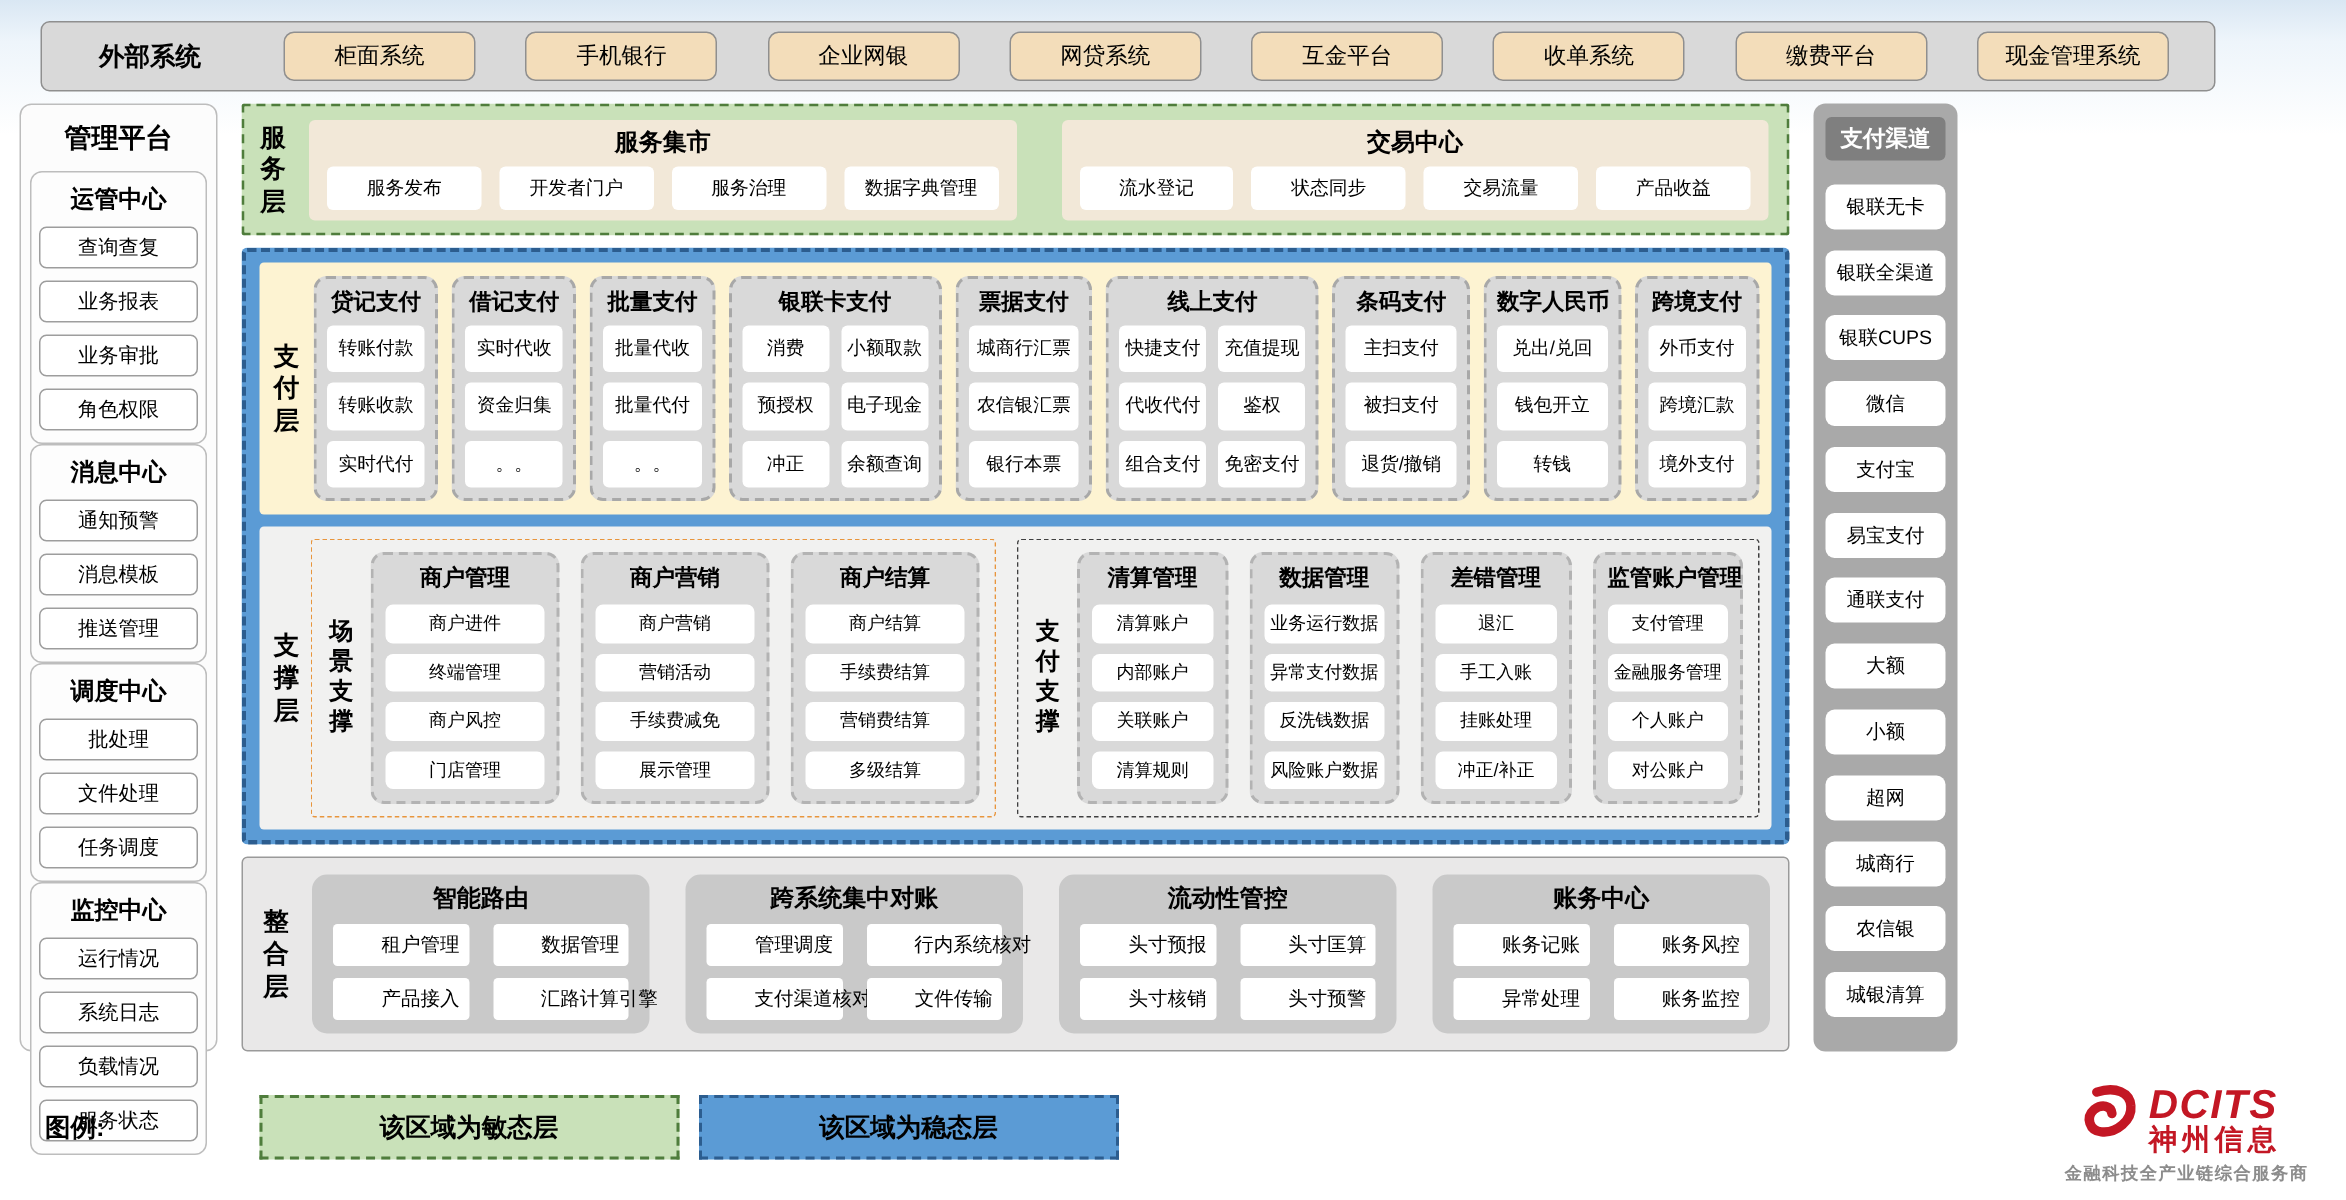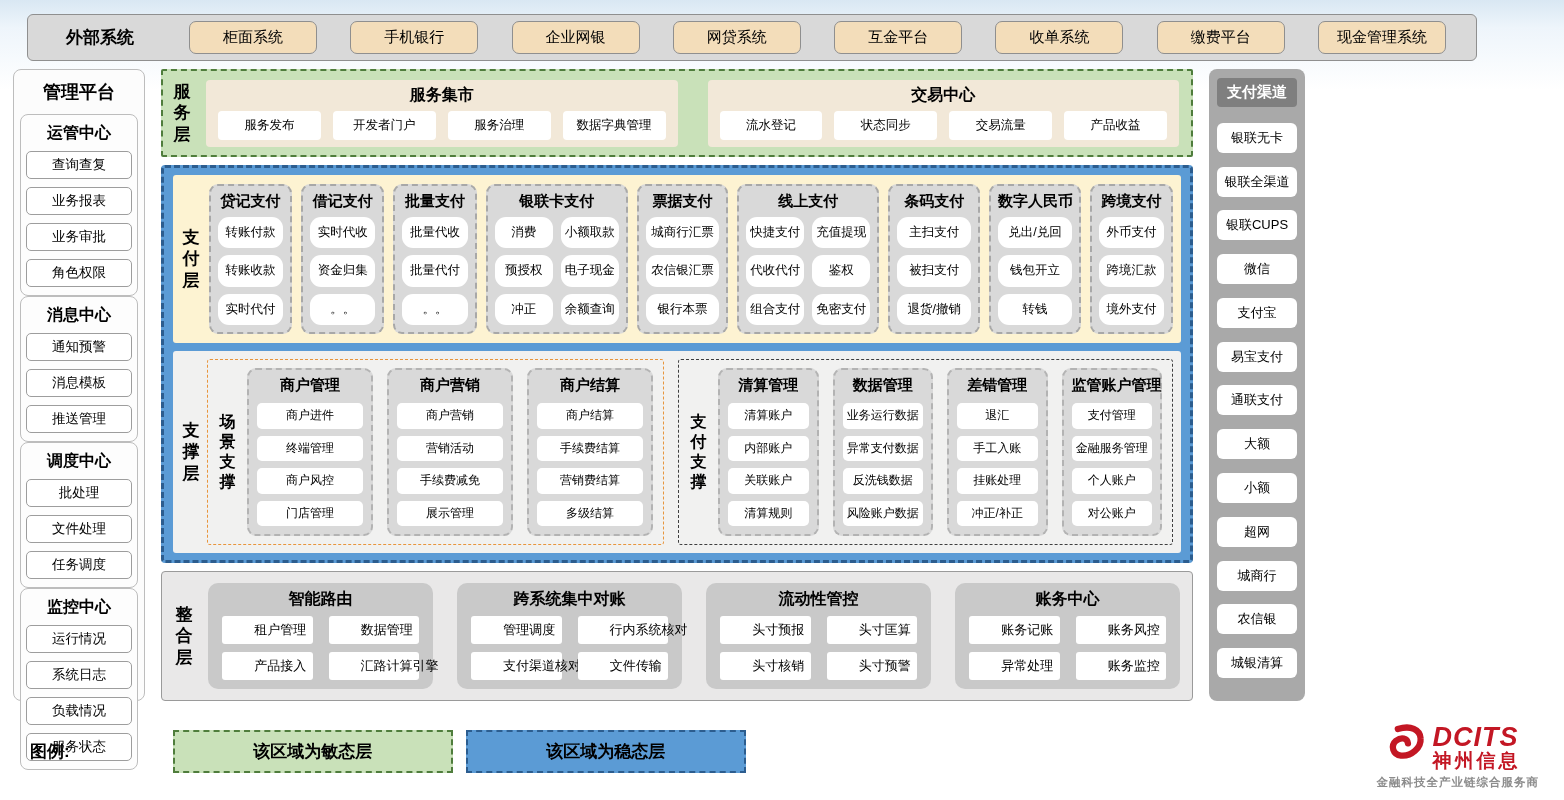--- a/index.html
+++ b/index.html
@@ -50,21 +50,21 @@
                     border:3px dashed #2c5d8f;border-radius:4px;padding:7px 9px;display:flex;flex-direction:column;gap:8px;}
 
   
   .payment-layer{flex:0 0 168px;background:#fdf3d2;border-radius:3px;display:flex;align-items:center;
                  padding:6px 8px;gap:8px;box-sizing:border-box;}
   #payment-cols{flex:1;display:flex;gap:9px;height:150px;}
   .pay-col{background:#d9d9d9;border:2px dashed #a8a8a8;border-radius:9px;padding:4px 7px 7px;
            display:flex;flex-direction:column;box-sizing:border-box;min-width:0;}
   .pay-title{font-size:15px;font-weight:bold;text-align:center;margin:2px 0 6px;white-space:nowrap;}
   .pay-grid{flex:1;display:grid;gap:7px 8px;}
-  .pay-btn{font-size:12.5px;white-space:nowrap;padding:0 2px;display:flex;align-items:center;justify-content:center;min-width:0;border-radius:11px;}
+  .pay-btn{font-size:12.5px;white-space:nowrap;padding:0 2px;display:flex;align-items:center;justify-content:center;min-width:0;}
 
   
   .support-layer{flex:1;background:#f1f1f0;border-radius:3px;display:flex;align-items:center;
                  padding:8px 8px;gap:6px;box-sizing:border-box;}
   #support-groups{flex:1;display:flex;gap:14px;height:100%;}
   .sup-group{display:flex;align-items:center;gap:10px;padding:8px 10px;border-radius:3px;box-sizing:border-box;min-width:0;}
   .sup-orange{border:1.5px dashed #e8953c;}
   .sup-dark{border:1.5px dashed #3f3f3f;}
   .sup-vlabel{font-size:16px;width:19px;}
   .sup-cols{flex:1;display:flex;gap:14px;height:100%;}

